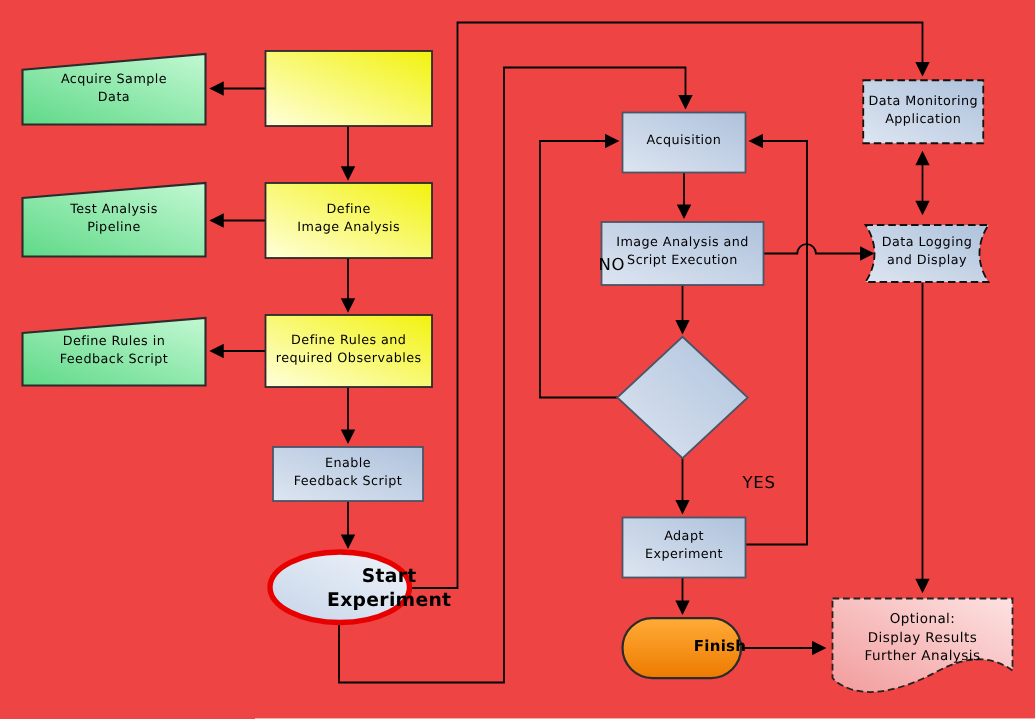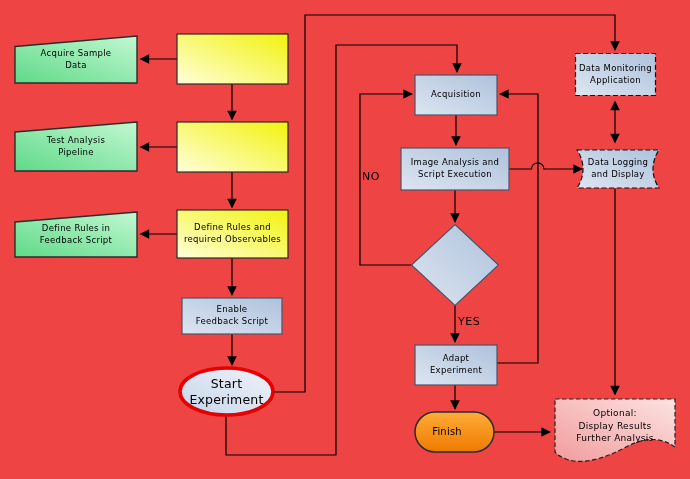--- a/index.html
+++ b/index.html
@@ -2,22 +2,22 @@
 <html><head>
 <meta charset="utf-8">
 <style>
   html,body{margin:0;padding:0;background:#fff;}
   #canvas{position:relative;width:690px;height:479px;background:#ef4444;overflow:hidden;
           font-family:"DejaVu Sans","Liberation Sans",sans-serif;}
   #wires{position:absolute;left:0;top:0;z-index:1;}
   .lbl{position:absolute;z-index:2;display:flex;align-items:center;justify-content:center;
        text-align:center;white-space:pre-line;font-size:8.5px;line-height:1.4;
        letter-spacing:0.3px;color:#000;pointer-events:none;}
-  .bold{font-weight:normal;letter-spacing:0.2px;}
-  .edge-lbl{position:absolute;z-index:2;font-size:11px;color:#000;letter-spacing:0.5px;}
+  .bold{font-weight:bold;letter-spacing:0.2px;margin-left:33px;}
+  .edge-lbl{position:absolute;z-index:2;font-size:11px;color:#000;letter-spacing:0.5px;padding-left:37px;}
 </style>
 </head>
 <body>
 
 <div id="canvas">
 
   <svg id="wires" width="690" height="479" viewBox="0 0 690 479">
     <defs>
       <linearGradient id="gYellow" x1="0" y1="1" x2="1" y2="0">
         <stop offset="0" stop-color="#FFFFDC"></stop>
@@ -96,20 +96,22 @@
     </g>
   </svg>
 
   <div class="lbl" style="left:15px;top:38px;width:122px;height:44px">Acquire Sample
 Data</div>
   <div class="lbl" style="left:15px;top:124px;width:122px;height:46px">Test Analysis
 Pipeline</div>
   <div class="lbl" style="left:15px;top:214px;width:122px;height:42px">Define Rules in
 Feedback Script</div>
 
+  <div class="lbl" style="left:177px;top:122px;width:111px;height:50px">Define
+Image Analysis</div>
   <div class="lbl" style="left:177px;top:210px;width:111px;height:48px">Define Rules and
 required Observables</div>
 
   <div class="lbl" style="left:182px;top:298px;width:100px;height:36px">Enable
 Feedback Script</div>
   <div class="lbl bold" style="left:180px;top:368px;width:93px;height:47px;font-size:12.5px;line-height:1.25">Start
 Experiment</div>
 
   <div class="lbl" style="left:415px;top:75px;width:82px;height:40px">Acquisition</div>
   <div class="lbl" style="left:401px;top:148px;width:108px;height:42px">Image Analysis and

